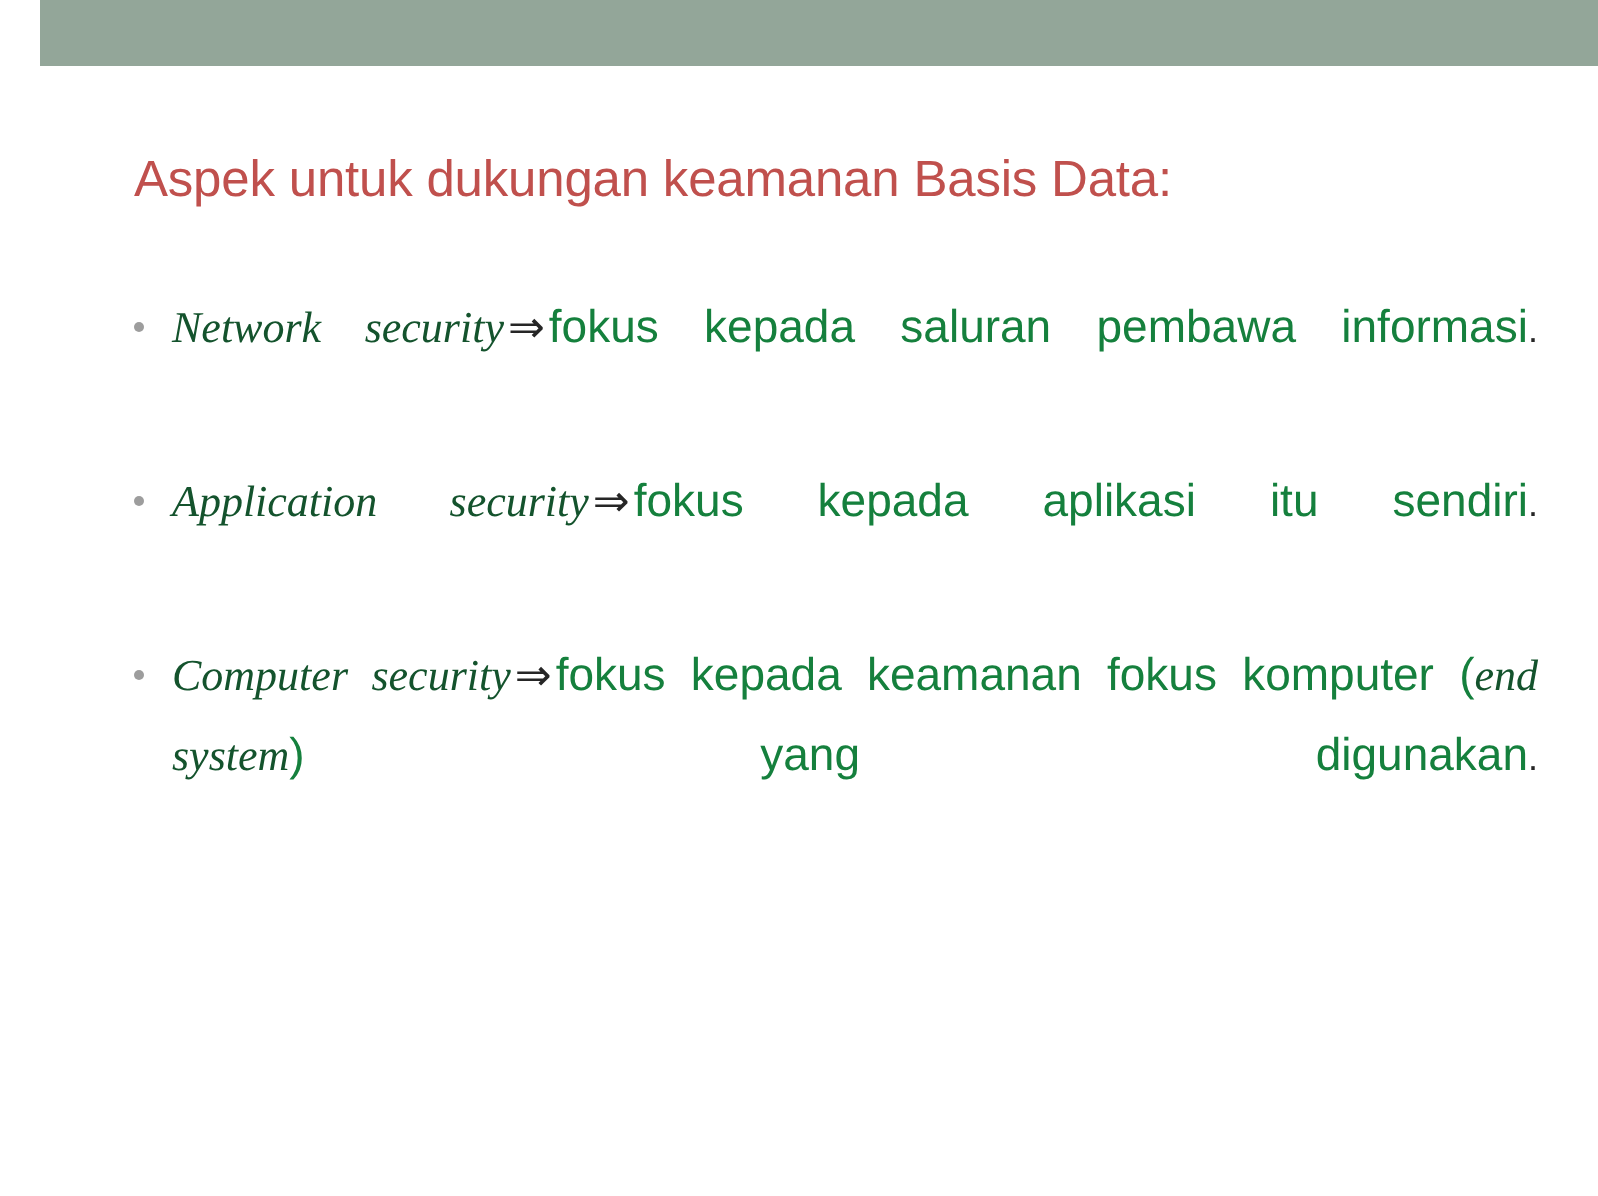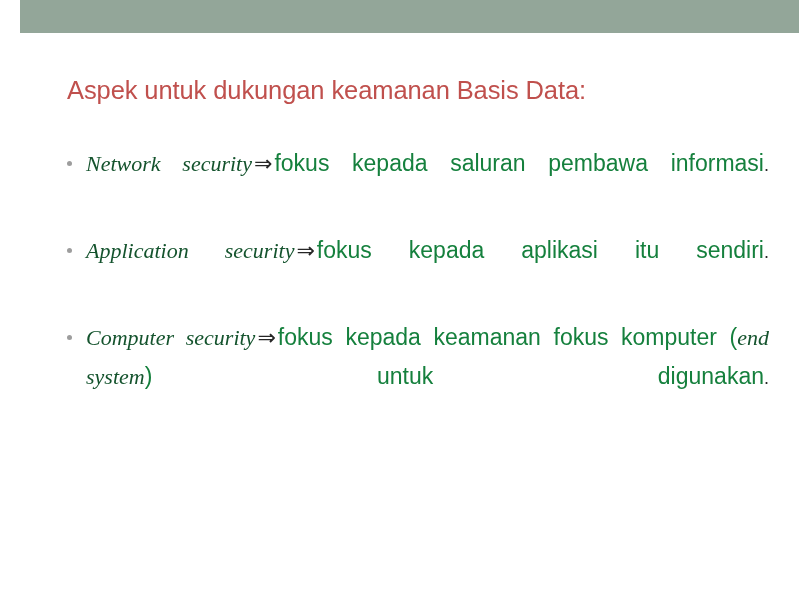--- a/index.html
+++ b/index.html
@@ -123,17 +123,17 @@
       <span class="para"><span class="term">Network security</span><span class="arrow">⇒</span><span class="plain">fokus kepada saluran pembawa informasi</span><span class="period">.</span></span>
     </li>
 
     <li class="bullet-item">
       <span class="bullet-dot"></span>
       <span class="para"><span class="term">Application security</span><span class="arrow">⇒</span><span class="plain">fokus kepada aplikasi itu sendiri</span><span class="period">.</span></span>
     </li>
 
     <li class="bullet-item">
       <span class="bullet-dot"></span>
-      <span class="para"><span class="term">Computer security</span><span class="arrow">⇒</span><span class="plain">fokus kepada keamanan fokus komputer (</span><span class="term">end system</span><span class="plain">) untuk digunakan</span><span class="period">.</span></span>
+      <span class="para"><span class="term">Computer security</span><span class="arrow">⇒</span><span class="plain">fokus kepada keamanan fokus komputer (</span><span class="term">end system</span><span class="plain">) yang digunakan</span><span class="period">.</span></span>
     </li>
 
   </ul>
 </div>
 
 </body></html>

